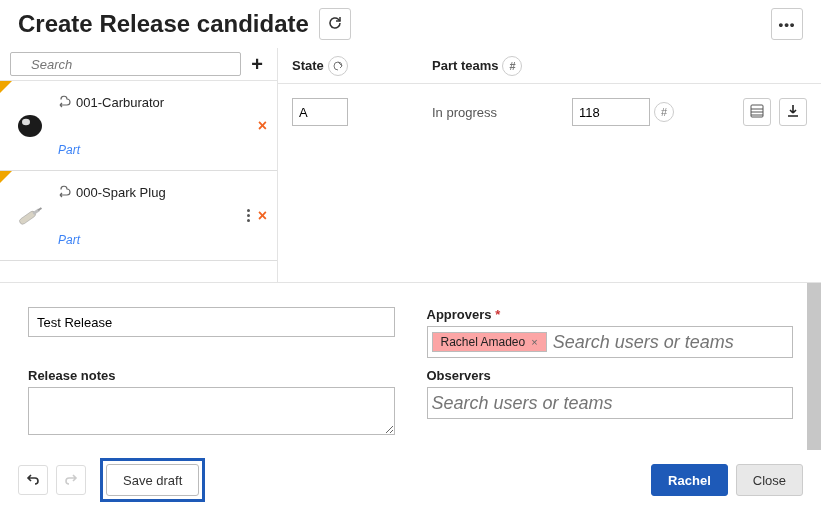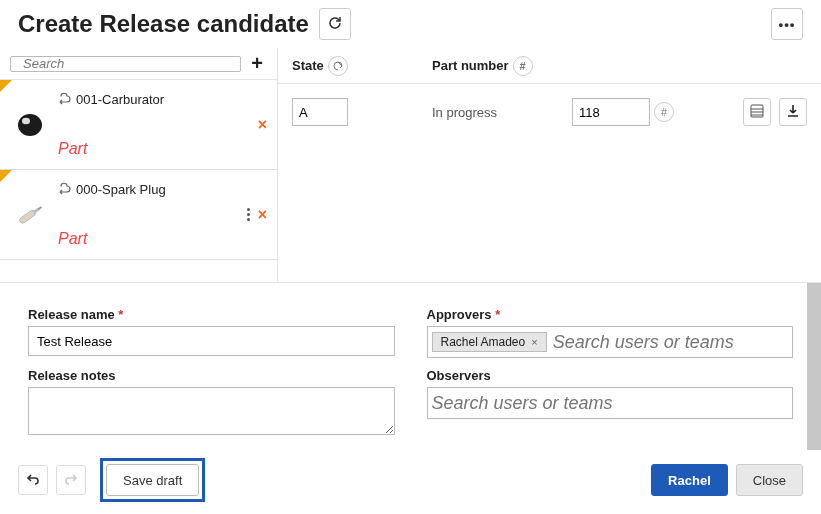--- a/index.html
+++ b/index.html
@@ -50,24 +50,24 @@
     }
     .search-row {
       display: flex;
       align-items: center;
       padding: 4px 10px;
       border-bottom: 1px solid #e3e3e3;
       gap: 6px;
     }
     .search-input {
       flex: 1;
-      height: 16px;
+      height: 24px;
       border: 1px solid #bbb;
       border-radius: 2px;
-      padding: 0 12px;
+      padding: 0 20px;
       font-style: italic;
       font-size: 13px;
       color: #888;
     }
     .add-btn {
       font-size: 20px;
       font-weight: 700;
       color: #222;
       cursor: pointer;
       padding: 0 4px;
@@ -98,23 +98,23 @@
     .part-meta { flex: 1; }
     .part-title {
       display: flex;
       align-items: center;
       gap: 4px;
       font-size: 13px;
       font-weight: 400;
       color: #222;
     }
     .part-type {
-      font-size: 16px;
+      font-size: 12px;
       font-style: italic;
-      color: #ef4444;
+      color: #3b82f6;
       margin-top: 32px;
     }
     .row-actions {
       display: flex;
       align-items: center;
       gap: 8px;
       color: #444;
     }
     .del-x {
       color: #f26522;
@@ -205,21 +205,21 @@
       border-top:10px solid #f0a500;
       border-right:10px solid transparent;
     }
     textarea.txt { height: 48px; padding:6px 8px; resize: both; }
     .tag-input {
       display:flex; align-items:center; gap:6px;
       border:1px solid #bbb; padding:2px 4px; height:32px;
     }
     .tag {
       display:inline-flex; align-items:center; gap:6px;
-      background:#e5e5e5; border:1px solid #bbb;
+      background:#fca5a5; border:1px solid #bbb;
       padding:2px 8px; font-size:12px;
     }
     .tag .x { color:#666; cursor:pointer; font-size:11px; }
     .tag-input input {
       border:none; outline:none; flex:1;
       font-style:italic; font-size:18px; color:#000000;
       height:22px;
     }
     .scroll-indicator {
       position:absolute; right:0; top:0; bottom:0;
@@ -348,21 +348,21 @@
     <div class="grid-head">
       <div class="gh-cell col-state">
         <span>State</span>
         <span class="pill-icon">
           <svg width="10" height="10" viewBox="0 0 10 10">
               <path d="M5 1 L9 5 M9 5 L7 3 M9 5 L7 7 M5 9a4 4 0 1 1 4-4" fill="none" stroke="#777" stroke-width="1"></path>
             </svg>
         </span>
       </div>
       <div class="gh-cell col-part">
-        <span>Part number</span>
+        <span>Part teams</span>
         <span class="pill-icon">#</span>
       </div>
       <div class="gh-cell col-tools"></div>
     </div>
 
     <div class="grid-row">
       <div class="cell col-rev">
         <span style="position:relative;display:inline-block;">
           <input class="inp-small flag" value="A" style="">
         </span>
@@ -396,23 +396,20 @@
         </button>
       </div>
     </div>
   </div>
 </div>
 
 <div class="form-section">
   <div class="scroll-indicator"></div>
 
   <div class="fld">
-    <label>
-      <span>Release name</span> <span class="req">*</span>
-    </label>
     <div style="position:relative;">
       <input class="txt flag" value="Test Release" style="">
     </div>
   </div>
 
   <div class="fld">
     <label>
       <span>Approvers</span> <span class="req">*</span>
     </label>
     <div class="tag-input">

